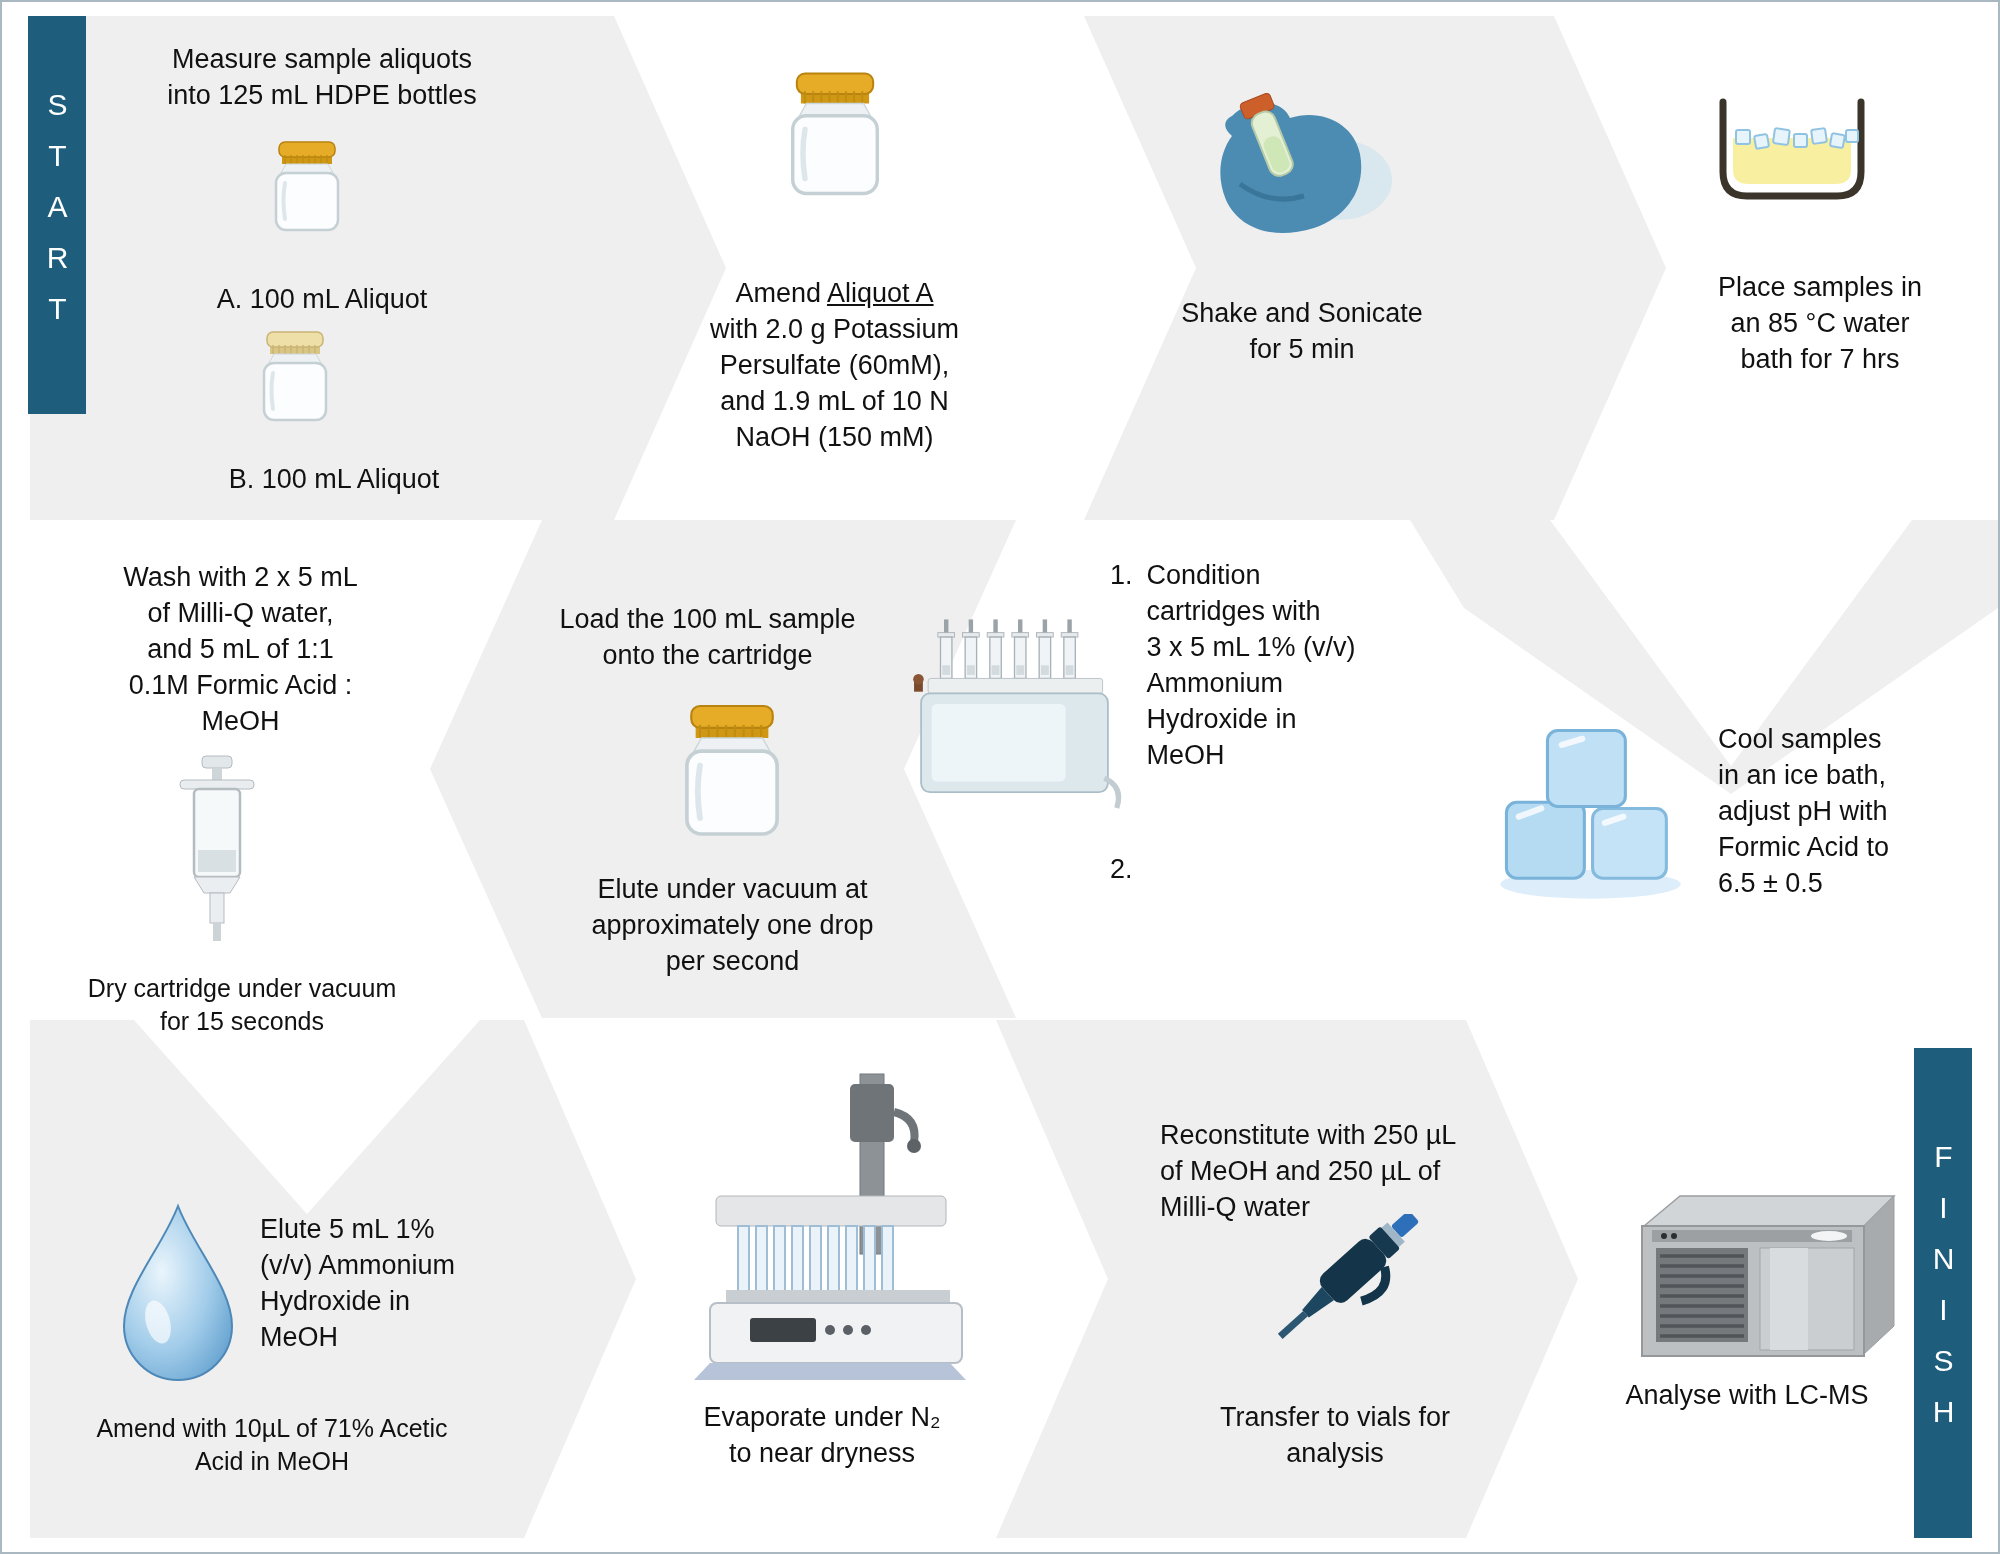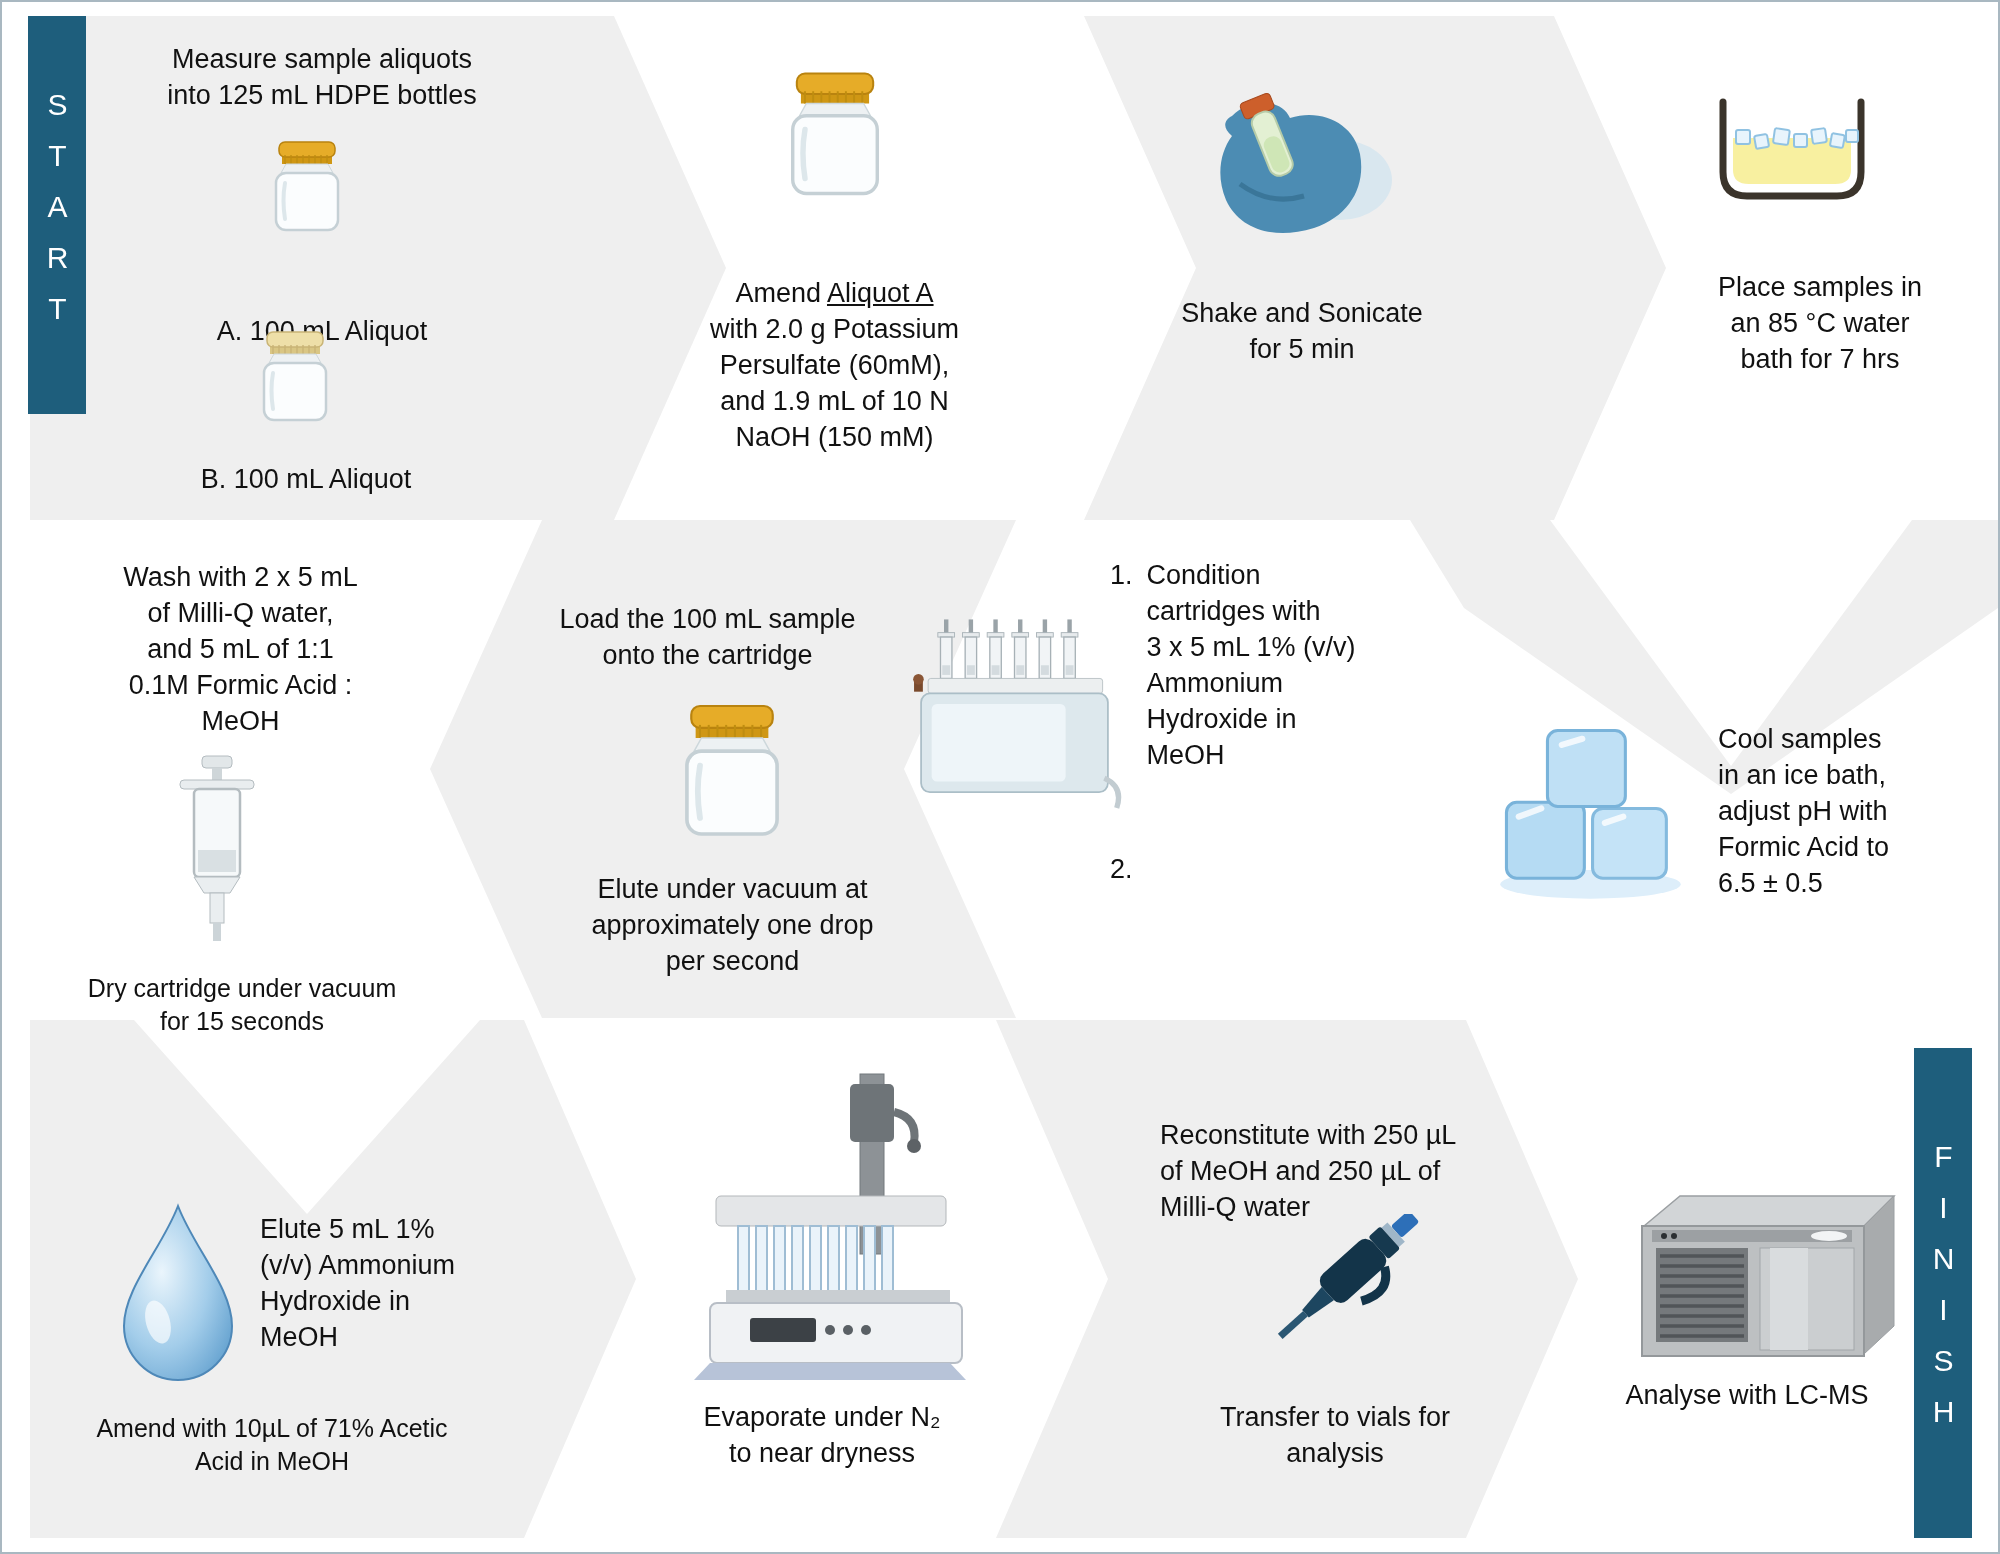--- a/index.html
+++ b/index.html
@@ -90,42 +90,42 @@
             <line x1="57" y1="17" x2="57" y2="26"></line>
             <line x1="63" y1="17" x2="63" y2="26"></line>
             <line x1="69" y1="17" x2="69" y2="26"></line>
             <line x1="75" y1="17" x2="75" y2="26"></line>
         </g>
         <path d="M34 26 h42 l5 9 h-52 z" fill="#edf1f3" stroke="#cdd7db"></path>
         <rect x="24" y="35" width="62" height="57" rx="10" fill="#fbfdfe" stroke="#c5d0d5" stroke-width="2.5"></rect>
         <path d="M33 45 q-3 17 0 36" stroke="#dde7eb" stroke-width="4" fill="none" stroke-linecap="round"></path>
       </svg>
     </div>
-    <div class="txt" style="left:100px; top:280px; width:440px;margin-top:32px;">A. 100 mL Aliquot</div>
+    <div class="txt" style="left:100px; top:280px; width:440px;">A. 100 mL Aliquot</div>
 
     <div class="icon" style="left:238px; top:326px; width:110px; height:96px;">
       <svg viewBox="0 0 110 96">
         <rect x="30" y="15" width="50" height="11" fill="#d9c684"></rect>
         <rect x="27" y="4" width="56" height="15" rx="6" fill="#eedfa8" stroke="#c9b476" stroke-width="1.5"></rect>
         <g stroke="#c9b476" stroke-width="1.4">
           <line x1="33" y1="17" x2="33" y2="26"></line>
             <line x1="39" y1="17" x2="39" y2="26"></line>
             <line x1="45" y1="17" x2="45" y2="26"></line>
             <line x1="51" y1="17" x2="51" y2="26"></line>
             <line x1="57" y1="17" x2="57" y2="26"></line>
             <line x1="63" y1="17" x2="63" y2="26"></line>
             <line x1="69" y1="17" x2="69" y2="26"></line>
             <line x1="75" y1="17" x2="75" y2="26"></line>
         </g>
         <path d="M34 26 h42 l5 9 h-52 z" fill="#edf1f3" stroke="#cdd7db"></path>
         <rect x="24" y="35" width="62" height="57" rx="10" fill="#fbfdfe" stroke="#c5d0d5" stroke-width="2.5"></rect>
         <path d="M33 45 q-3 17 0 36" stroke="#dde7eb" stroke-width="4" fill="none" stroke-linecap="round"></path>
       </svg>
     </div>
-    <div class="txt" style="left:84px; top:460px; width:440px;">B. 100 mL Aliquot</div>
+    <div class="txt" style="left:112px; top:460px; width:440px;">B. 100 mL Aliquot</div>
   </div>
 
   <div class="step">
     <div class="icon" style="left:758px; top:66px; width:150px; height:131px;">
       <svg viewBox="0 0 110 96">
         <rect x="30" y="15" width="50" height="11" fill="#cf9714"></rect>
         <rect x="27" y="4" width="56" height="15" rx="6" fill="#e6ac28" stroke="#b9830f" stroke-width="1.5"></rect>
         <g stroke="#bf8d10" stroke-width="1.4">
           <line x1="33" y1="17" x2="33" y2="26"></line>
             <line x1="39" y1="17" x2="39" y2="26"></line>

